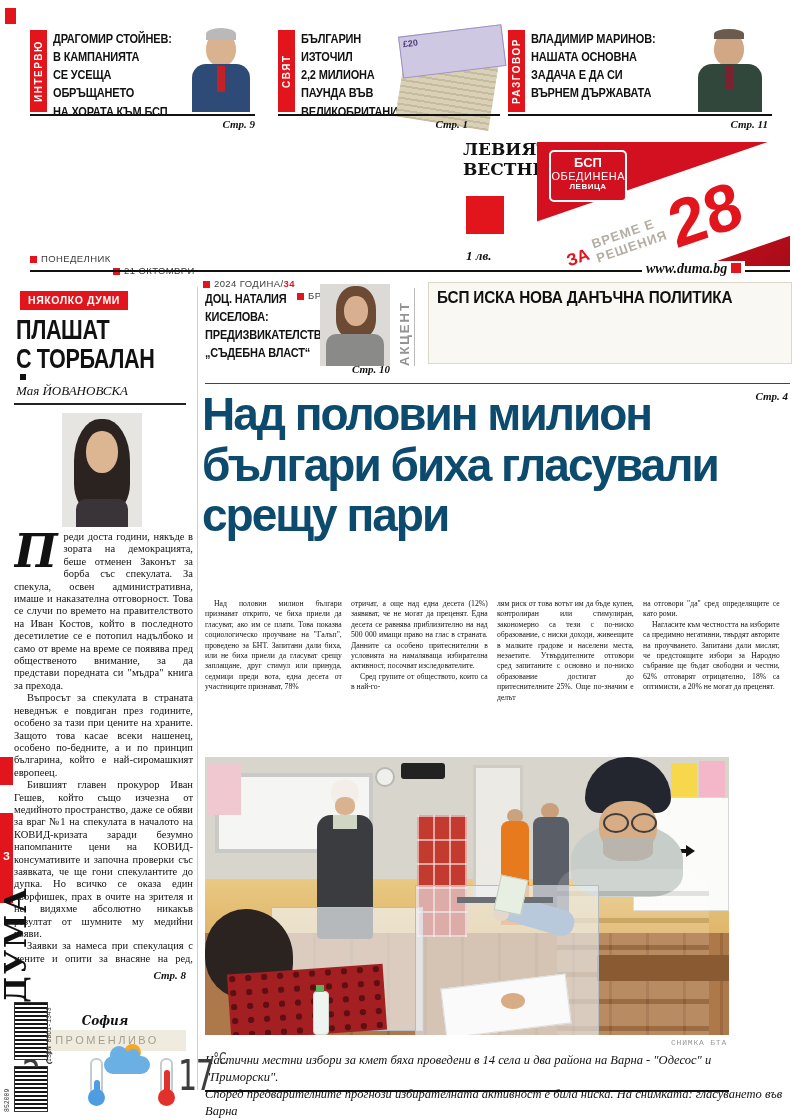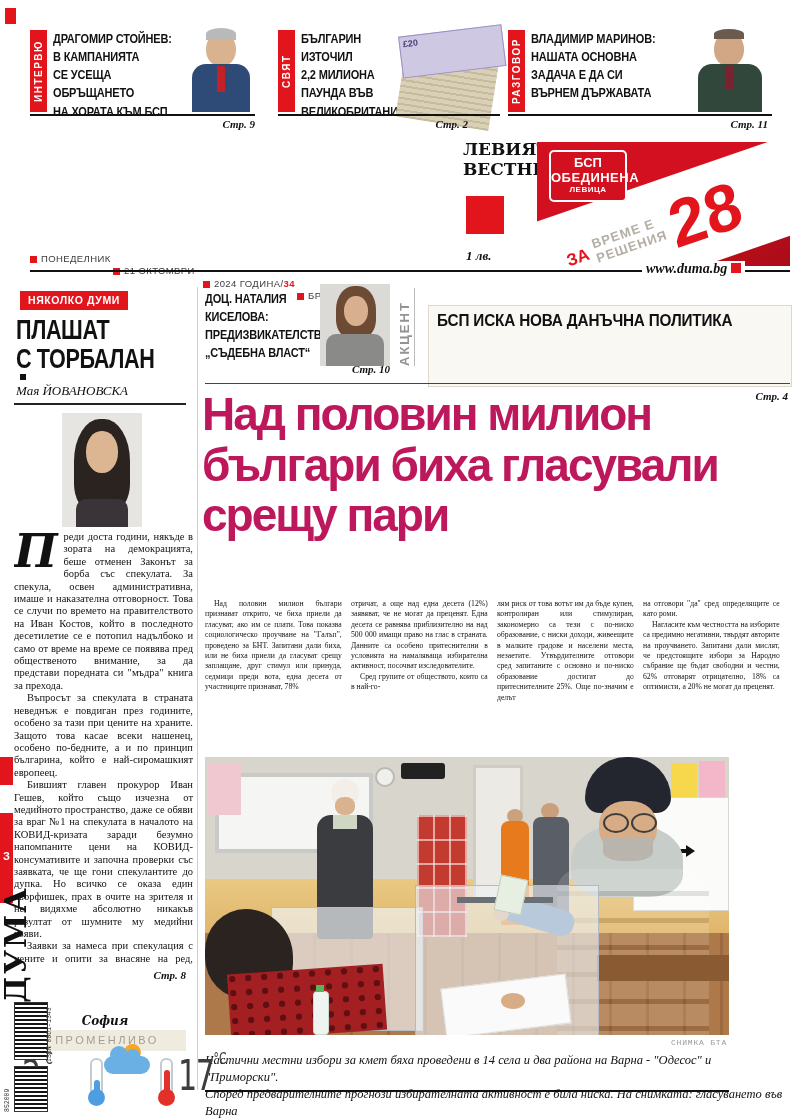--- a/index.html
+++ b/index.html
@@ -44,21 +44,21 @@
   .adnum{font:bold 66px/1 "Liberation Sans",sans-serif;color:#e2151d;transform:skewX(-4deg);}
   .slog{color:#b4aea4;font:bold 13px/1.15 "Liberation Sans",sans-serif;letter-spacing:1px;}
   
   .op-headline{font:bold 27px/1.07 "Liberation Sans",sans-serif;letter-spacing:-.5px;
         transform:scaleX(.8);transform-origin:left top;white-space:pre-line;}
   .optext{font:10.5px/12.4px "Liberation Serif",serif;text-align:justify;}
   .optext p{margin:0;text-indent:13px;}
   .optext p.nofirst{text-indent:0;}
   .dropcap{float:left;font:italic bold 46px/36px "DejaVu Serif",serif;margin:2px 6px 0 0;}
   
-  .mainhl{font:bold 46px/1.1 "Liberation Sans",sans-serif;letter-spacing:-2px;color:#be185d;
+  .mainhl{font:bold 46px/1.1 "Liberation Sans",sans-serif;letter-spacing:-2px;color:#0c4a6e;
         white-space:pre-line;}
   .subhl{font:bold 20.5px/1.22 "Liberation Sans",sans-serif;letter-spacing:-.3px;white-space:pre-line;}
   .col{width:152px;transform:scaleX(.9);transform-origin:left top;
        font:8.6px/10.4px "Liberation Serif",serif;text-align:justify;overflow:hidden;height:136px;}
   .col p{margin:0;text-indent:10px;} .col p.nofirst{text-indent:0;}
   .kadrbar{background:#ee1c25;color:#fff;font:bold 11px/17px "Liberation Sans",sans-serif;
         text-align:center;letter-spacing:1px;}
   
   .scene{overflow:hidden;background:#d8d5cd;}
   .scene div{position:absolute;}
@@ -123,21 +123,21 @@
       </div>
     <div class="teaser-title abs" style="left:23px;top:2px;width:130px;">БЪЛГАРИН ИЗТОЧИЛ
 2,2 МИЛИОНА
 ПАУНДА ВЪВ
 ВЕЛИКОБРИТАНИЯ</div>
     <div class="money abs" style="left:118px;top:-4px;width:104px;height:108px;">
       <div class="mstack" style="left:6px;top:34px;width:94px;height:66px;"></div>
       <div class="mnote" style="left:0;top:6px;width:96px;height:34px;"><span>£20</span></div>
     </div>
     <div class="tline abs" style="left:0;top:86px;width:222px;"></div>
-    <div class="pageref abs" style="left:120px;top:90px;width:70px;">Стр. 2</div>
+    <div class="pageref abs" style="left:120px;top:90px;width:70px;">Стр. 1</div>
   </div>
 
   <div class="abs" style="left:508px;top:28px;width:264px;height:106px;">
     <div class="vlab abs" style="left:0;top:2px;width:17px;height:82px;">
         <span>РАЗГОВОР</span>
       </div>
     <div class="teaser-title abs" style="left:23px;top:2px;width:156px;">ВЛАДИМИР МАРИНОВ:
 НАШАТА ОСНОВНА
 ЗАДАЧА Е ДА СИ
 ВЪРНЕМ ДЪРЖАВАТА</div>
@@ -161,21 +161,21 @@
         <span style="color:#e2151d;font:bold 17px 'Liberation Sans',sans-serif;">ЗА</span>
         <span class="slog">
           <span style="display:block;">ВРЕМЕ Е</span>
           <span style="display:block;">РЕШЕНИЯ</span>
         </span>
         <span class="adnum">28</span>
       </div>
     </div>
     <div class="adlogo">
       <span style="display:block;font-weight:bold;font-size:13px;margin-top:3px;">БСП</span>
-      <span style="display:block;font-weight:bold;font-size:13px;letter-spacing:.5px;text-align:right;">ОБЕДИНЕНА</span>
+      <span style="display:block;font-weight:normal;font-size:11px;letter-spacing:.5px;text-align:right;">ОБЕДИНЕНА</span>
       <span style="display:block;font-weight:bold;font-size:8px;letter-spacing:.5px;">ЛЕВИЦА</span>
     </div>
   </div>
 
   <div class="dateitem abs" style="left:30px;top:253px;"><span class="datesq"></span><span>ПОНЕДЕЛНИК</span></div>
   <div class="dateitem abs" style="left:113px;top:253px;"><span class="datesq"></span><span>21 ОКТОМВРИ</span></div>
   <div class="dateitem abs" style="left:203px;top:253px;"><span class="datesq"></span><span>2024 ГОДИНА/</span><span style="color:#e2151d;font-weight:bold;">34</span></div>
   <div class="dateitem abs" style="left:297px;top:253px;"><span class="datesq"></span><span>БРОЙ 200 (9539)</span></div>
   <div class="abs serif b i" style="left:466px;top:248px;font-size:13px;">1 лв.</div>
 
@@ -211,21 +211,21 @@
 „СЪДЕБНА ВЛАСТ“</div>
   <div class="abs" style="left:320px;top:284px;width:70px;height:82px;background:#dcdad6;overflow:hidden;">
     <div class="abs" style="left:16px;top:2px;width:40px;height:52px;background:#6d4a33;border-radius:45% 45% 35% 35%;position:absolute;"></div>
     <div class="abs" style="left:24px;top:12px;width:24px;height:30px;background:#d8b090;border-radius:48%;position:absolute;"></div>
     <div class="abs" style="left:6px;top:50px;width:58px;height:32px;background:#8a8a88;border-radius:10px 10px 0 0;position:absolute;"></div>
   </div>
   <div class="pageref abs" style="left:300px;top:363px;width:90px;">Стр. 10</div>
 
   <div class="akc abs" style="left:398px;top:288px;height:78px;border-left:1px solid #bbb;padding-left:3px;">АКЦЕНТ</div>
 
-  <div class="bspbox abs" style="left:428px;top:305px;width:362px;height:80px;">
+  <div class="bspbox abs" style="left:428px;top:282px;width:362px;height:80px;">
     <div class="bsphl abs" style="left:8px;top:6px;width:380px;">БСП ИСКА НОВА ДАНЪЧНА ПОЛИТИКА</div>
   </div>
   <div class="pageref abs" style="left:710px;top:390px;width:78px;">Стр. 4</div>
 
   <div class="abs" style="left:205px;top:383px;width:585px;height:1px;background:#444;"></div>
 
   <div class="mainhl abs" style="left:202px;top:389px;width:592px;">Над половин милион
 българи биха гласували
 срещу пари</div>
 

